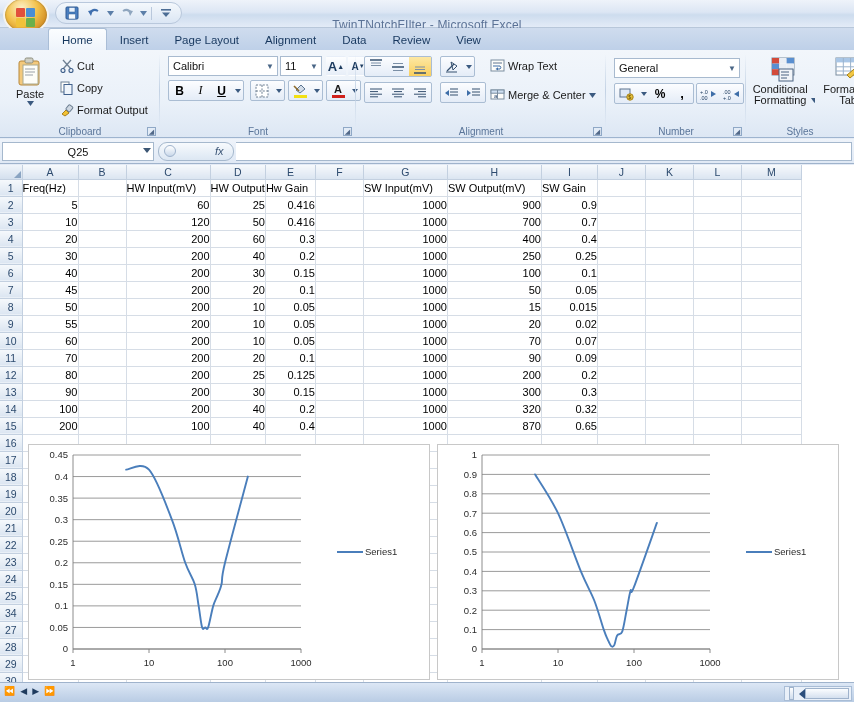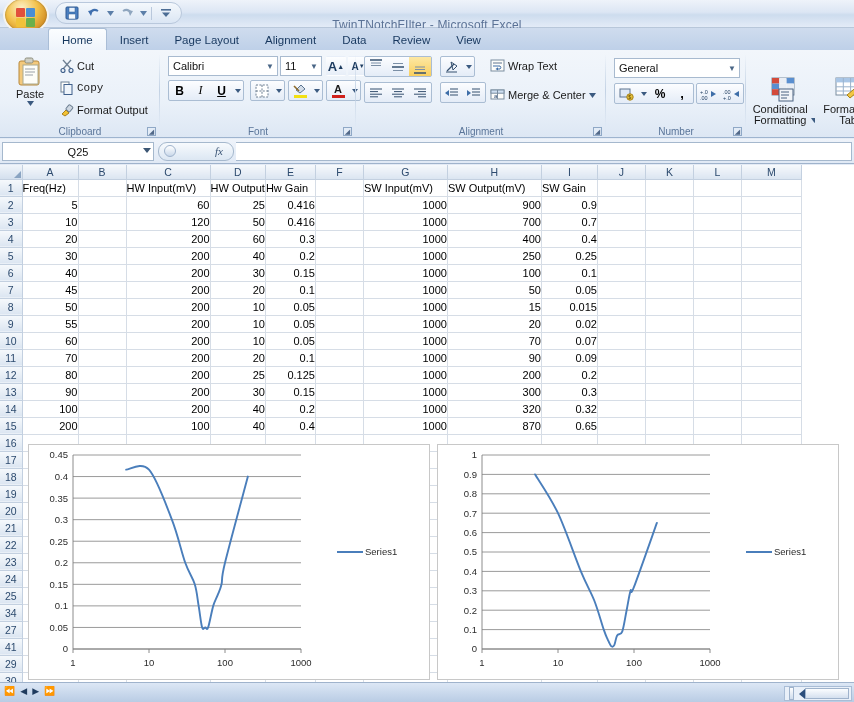--- a/index.html
+++ b/index.html
@@ -77,21 +77,21 @@
   .namebox { position:absolute; left:2px; top:3px; width:152px; height:19px;
      background:#fff; border:1px solid #a5b8cd; display:flex; align-items:center;
      justify-content:center; font-size:11px; color:#111; cursor:text; }
   .namearrow { position:absolute; left:143px; top:9px; width:0;height:0;
      border-left:4px solid transparent;border-right:4px solid transparent;
      border-top:5px solid #3c5674; cursor:pointer; }
   .fbbtns { position:absolute; left:158px; top:3px; width:76px; height:19px;
      background:linear-gradient(#f7fafd,#dce7f3); border:1px solid #a5b8cd;
      border-radius:9px; }
   .fxi { position:absolute; left:215px; top:6px; font-size:11px; font-style:italic;
-     color:#3b5576; font-family:Liberation Serif, serif; }
+     color:#3b5576; font-family:Liberation Sans, sans-serif; }
   .fxcircle { position:absolute; left:164px; top:6px; width:12px; height:12px;
      border-radius:50%; background:linear-gradient(#ffffff,#c9d8ea); border:1px solid #9fb3cc; }
   .fbinput { position:absolute; left:236px; top:3px; right:2px; height:19px;
      background:#fff; border:1px solid #a5b8cd; border-left:none; cursor:text; }
 
   
   .gridzone { position:absolute; left:0; top:165px; width:854px; height:517px;
      background:#fff; overflow:hidden; }
   table.sheet { border-collapse:collapse; table-layout:fixed; }
   table.sheet td, table.sheet th { padding:0; margin:0; }
@@ -232,21 +232,21 @@
       <div class="rbtn" style="left:58px;top:8px;">
         <svg width="14" height="14" viewBox="0 0 14 14">
           <line x1="3" y1="1" x2="11" y2="10" stroke="#6d7f92" stroke-width="1.3"></line>
           <line x1="11" y1="1" x2="3" y2="10" stroke="#6d7f92" stroke-width="1.3"></line>
           <circle cx="3" cy="11.5" r="2" fill="none" stroke="#40618c" stroke-width="1.2"></circle>
           <circle cx="11" cy="11.5" r="2" fill="none" stroke="#40618c" stroke-width="1.2"></circle>
         </svg>
         <span>Cut</span>
       </div>
 
-      <div class="rbtn" style="left:58px;top:30px;font-family:Liberation Mono, monospace;">
+      <div class="rbtn" style="left:58px;top:30px;">
         <svg width="14" height="14" viewBox="0 0 14 14">
           <rect x="1" y="1" width="8" height="10" fill="#fdfdfa" stroke="#6f8296"></rect>
           <rect x="4" y="3.5" width="8" height="10" fill="#eef4fa" stroke="#40618c"></rect>
         </svg>
         <span>Copy</span>
       </div>
 
       <div class="rbtn" style="left:58px;top:52px;">
         <svg width="14" height="14" viewBox="0 0 14 14">
           <path d="M2 11 L6 7 L9 10 L5 13 Z" fill="#f3c234" stroke="#a87f1c"></path>
@@ -482,21 +482,21 @@
               <polygon points="16,3 11,6 16,9" fill="#3e6ea8"></polygon>
             </svg>
         </div>
       </div>
 
       <div class="glabel">Number</div>
       <div class="gdlg">◢</div>
       <div class="gsep"></div>
     </div>
 
-    <div class="group" style="left:746px;width:108px;margin-top:20px;">
+    <div class="group" style="left:746px;width:108px;">
       <div class="rbtn" style="left:6px;top:6px;flex-direction:column;width:62px;gap:1px;text-align:center;line-height:11px;">
         <svg width="30" height="26" viewBox="0 0 30 26">
           <rect x="4" y="1" width="22" height="17" fill="#fff" stroke="#7a8da0"></rect>
           <rect x="4" y="1" width="7.3" height="5.6" fill="#d34a3a"></rect>
           <rect x="11.3" y="1" width="7.3" height="5.6" fill="#e9eef5"></rect>
           <rect x="18.6" y="1" width="7.4" height="5.6" fill="#5a8fd0"></rect>
           <rect x="4" y="6.6" width="7.3" height="5.6" fill="#5a8fd0"></rect>
           <rect x="11.3" y="6.6" width="7.3" height="5.6" fill="#e9eef5"></rect>
           <rect x="18.6" y="6.6" width="7.4" height="5.6" fill="#e9eef5"></rect>
           <rect x="4" y="12.2" width="7.3" height="5.8" fill="#d34a3a"></rect>
@@ -1003,21 +1003,21 @@
             <td class="cell"></td>
             <td class="cell"></td>
             <td class="cell"></td>
             <td class="cell"></td>
             <td class="cell"></td>
             <td class="cell"></td>
             <td class="cell"></td>
             <td class="cell"></td>
           </tr>
           <tr>
-            <td class="rowhdr">41</td>
+            <td class="rowhdr">28</td>
             <td class="cell"></td>
             <td class="cell"></td>
             <td class="cell"></td>
             <td class="cell"></td>
             <td class="cell"></td>
             <td class="cell"></td>
             <td class="cell"></td>
             <td class="cell"></td>
             <td class="cell"></td>
             <td class="cell"></td>

